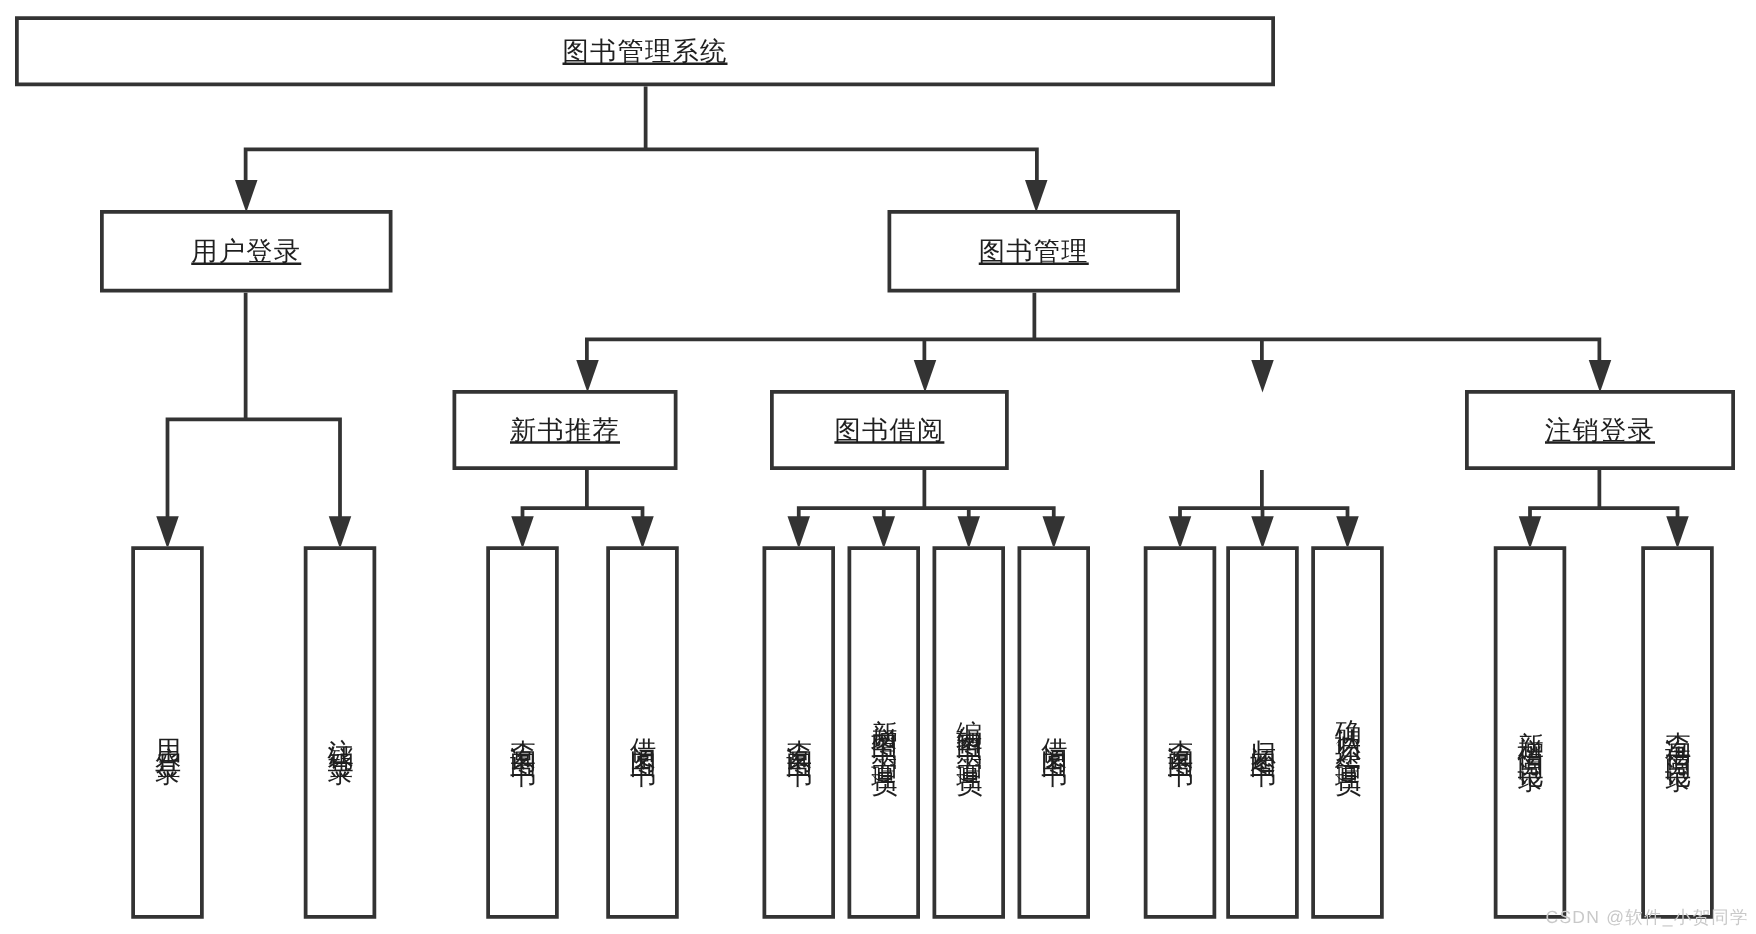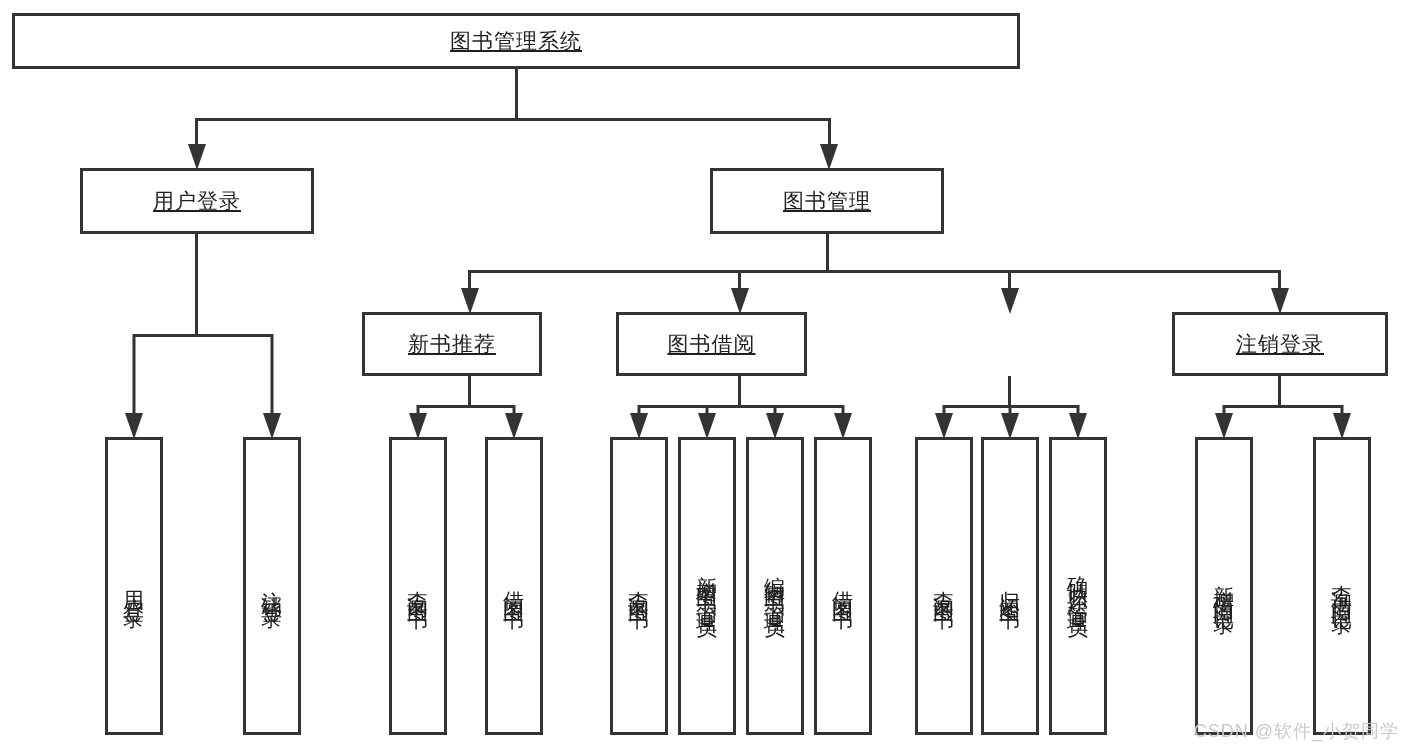--- a/index.html
+++ b/index.html
@@ -23,21 +23,21 @@
     font-size:21px;color:#1f1f1f;
   }
   .vbox span{
     writing-mode:vertical-rl;
     text-orientation:mixed;
     letter-spacing:6px;
     line-height:1;
   }
   #watermark{
     position:absolute;z-index:5;right:6px;bottom:4px;
-    font-size:18px;color:#c9c9c9;letter-spacing:1px;
+    font-size:14px;color:#c9c9c9;letter-spacing:1px;
     white-space:nowrap;
   }
 </style>
 </head>
 <body>
 
 <div id="stage">
 
   <svg id="connectors" width="1405" height="747" viewBox="0 0 1405 747" xmlns="http://www.w3.org/2000/svg">
     <g stroke="#333333" stroke-width="3" fill="none">

